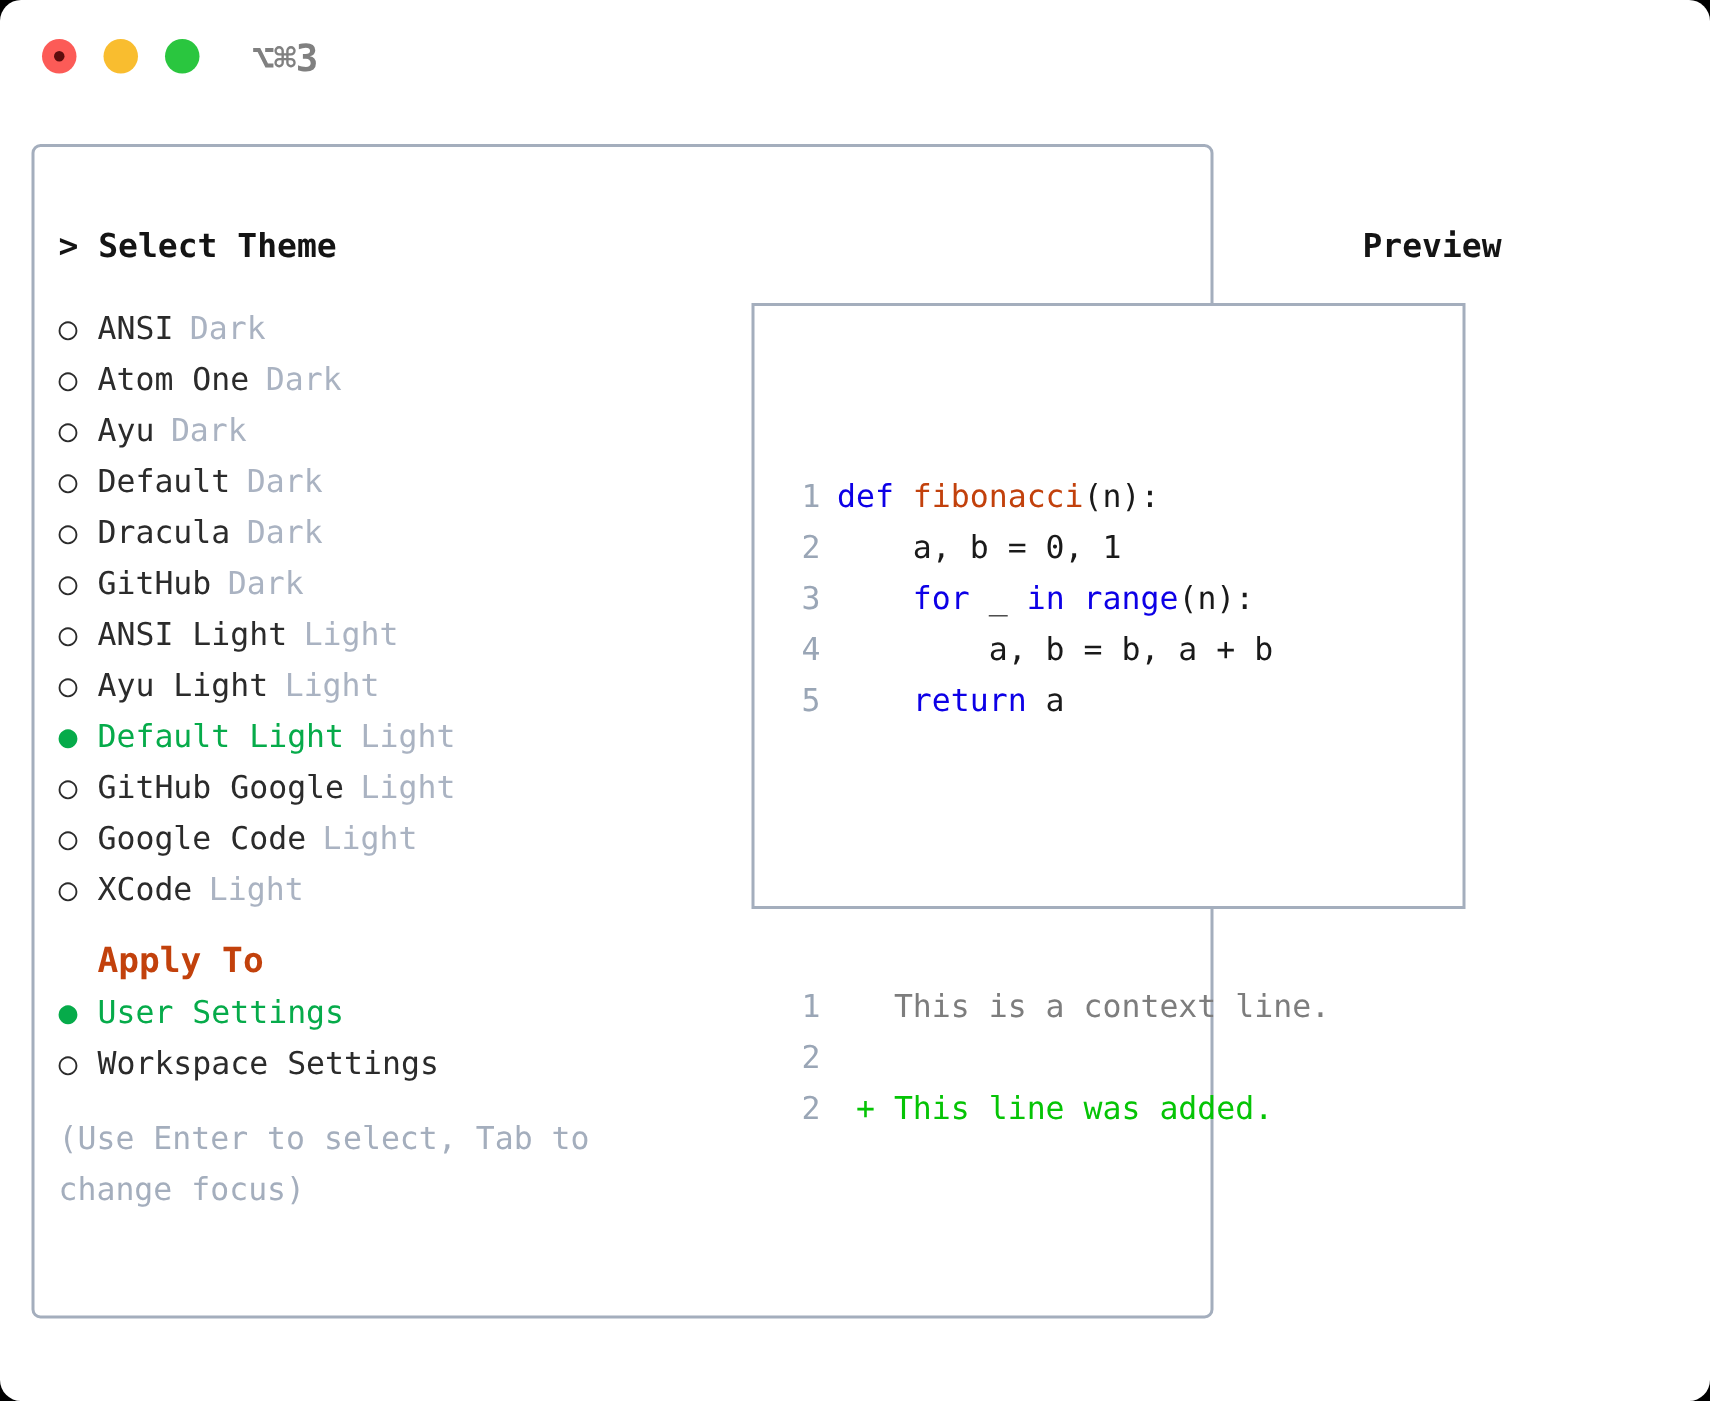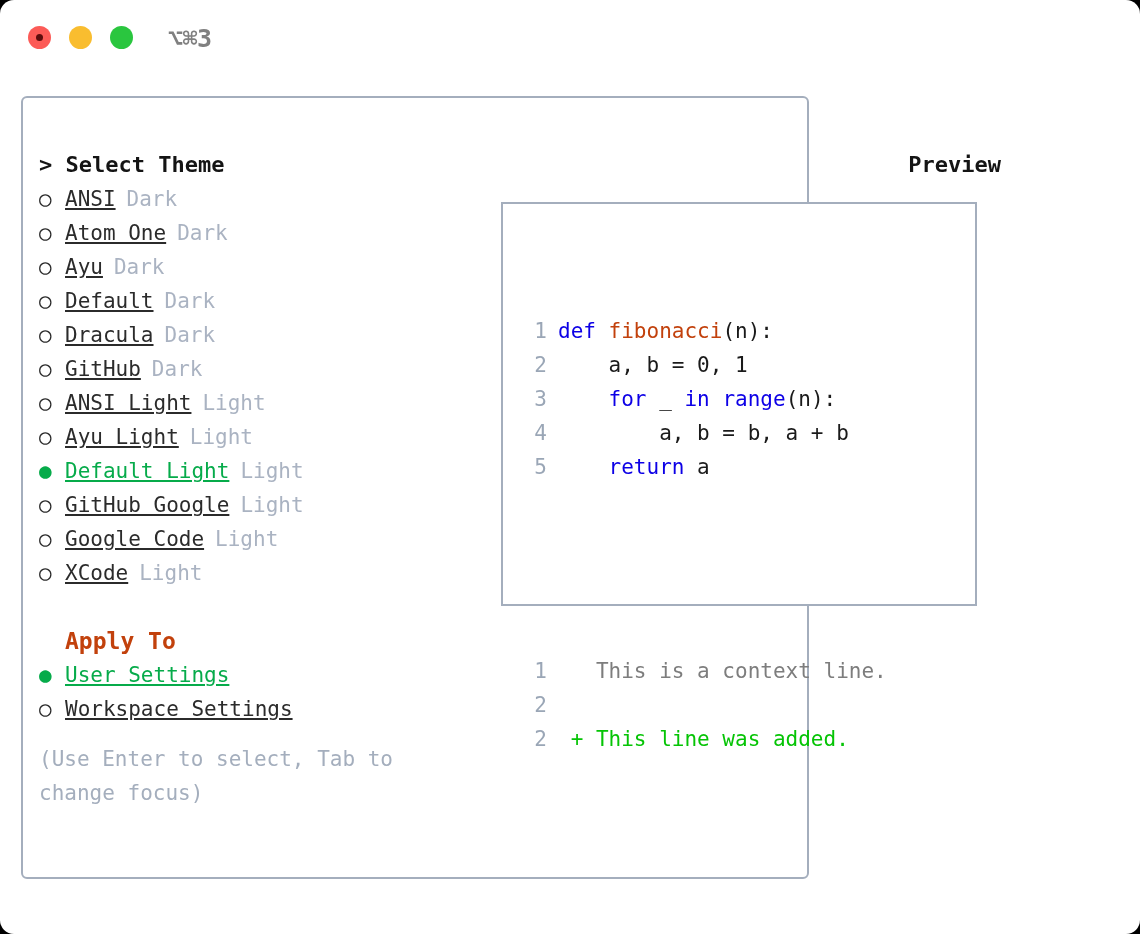--- a/index.html
+++ b/index.html
@@ -113,28 +113,28 @@
     width: 26px;
     flex: 0 0 26px;
     font-size: 21px;
     color: #2b2b2b;
   }
   .bullet.selected {
     color: #06ab4a;
   }
   .row-label {
     color: #2b2b2b;
-    text-decoration: underline;
   }
   .list-row.selected .row-label {
     color: #06ab4a;
   }
   .row-badge {
     color: #aab3c2;
     margin-left: 11px;
+    margin-top: 20px;
   }
 
   .spacer-row { height: 34px; }
 
   .apply-label {
     font-size: 23px;
     color: #c2410c;
     line-height: 34px;
     height: 34px;
     padding-left: 26px;

